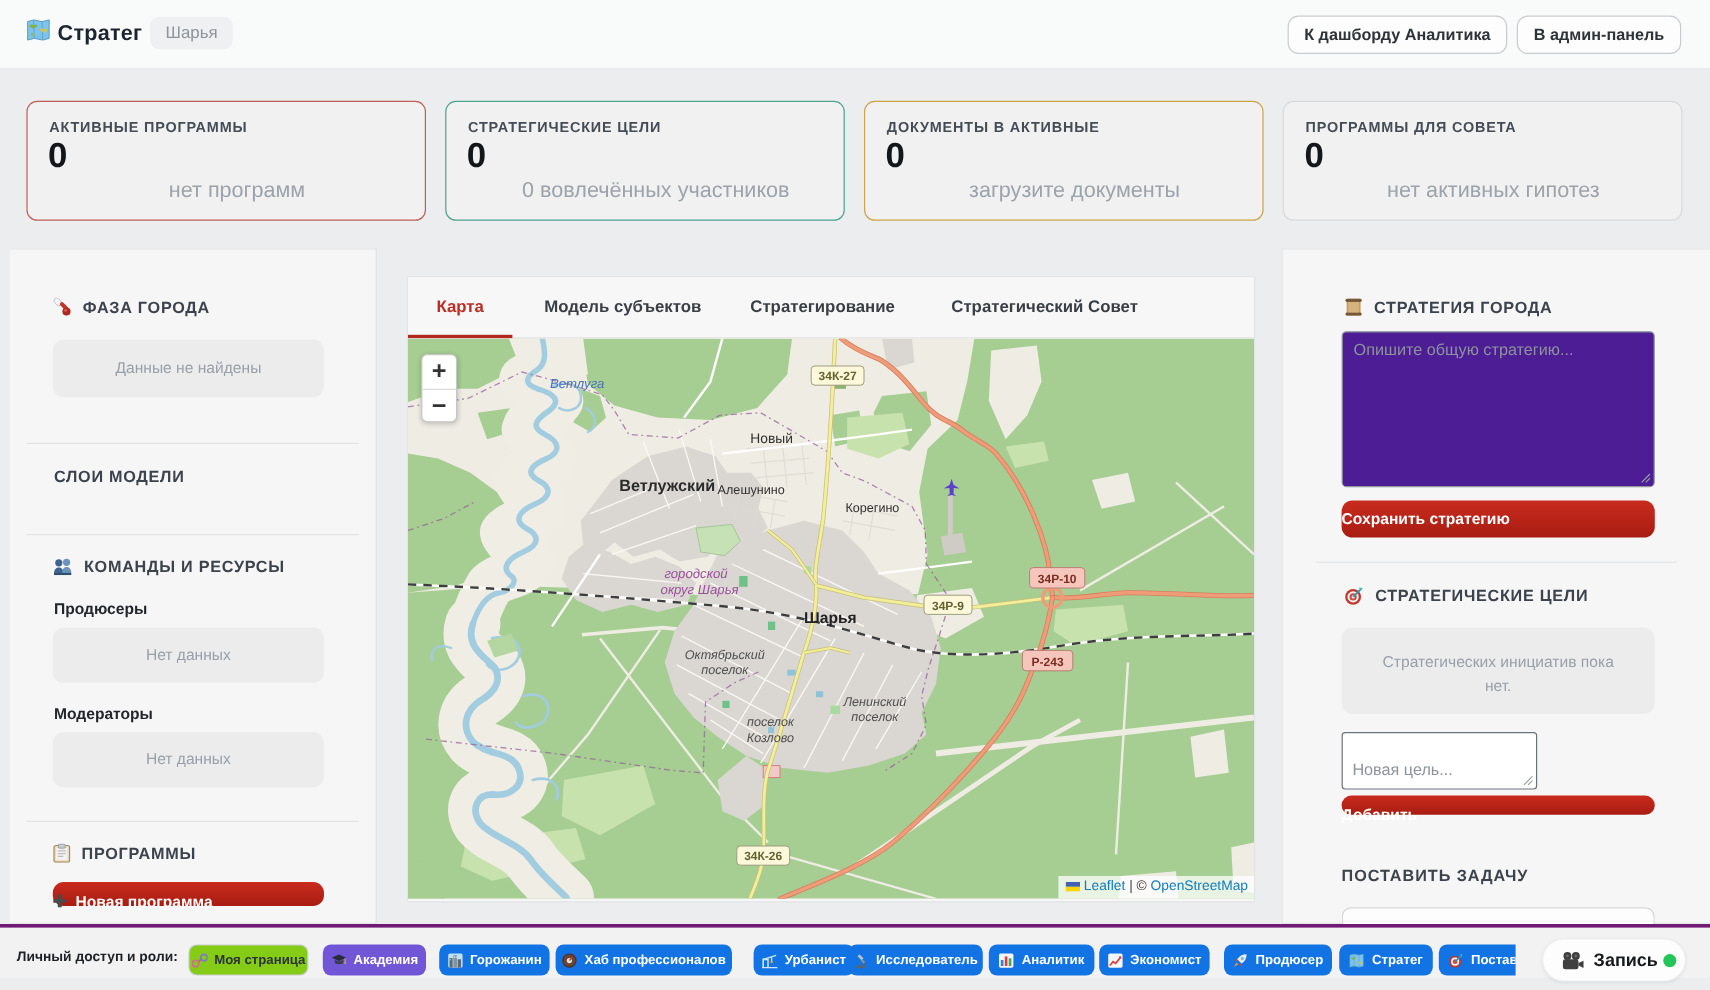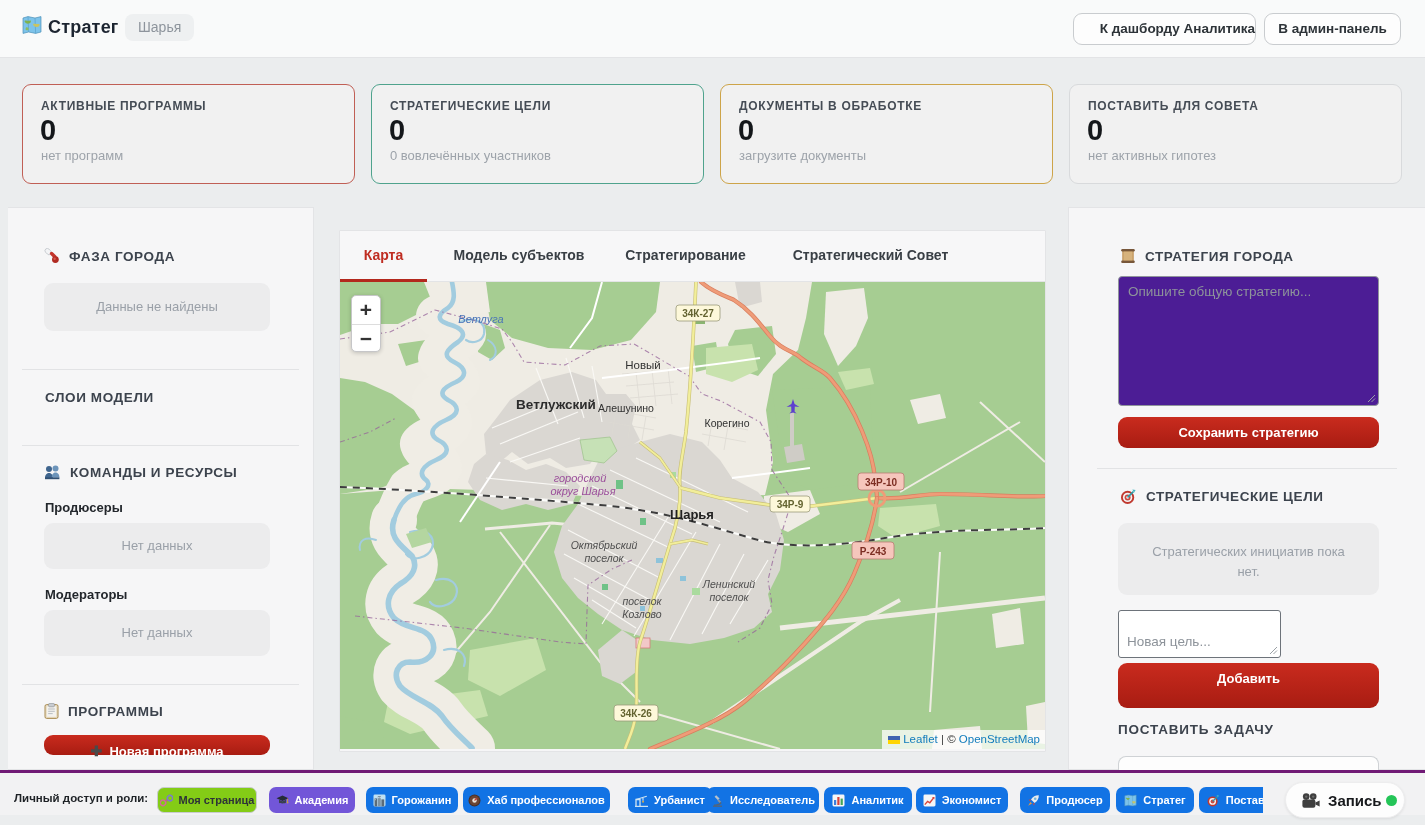--- a/index.html
+++ b/index.html
@@ -9,30 +9,30 @@
 
 #header{position:absolute;left:0;top:0;width:1425px;height:58px;background:#f9fafa;border-bottom:1px solid #e3e4e6;}
 #logo{position:absolute;left:22px;top:15px;width:20px;height:20px;}
 #brand{position:absolute;left:48px;top:17px;font-size:18px;font-weight:bold;color:#1c2430;letter-spacing:.2px;}
 #citybadge{position:absolute;left:125px;top:14px;height:27px;background:#eef0f1;border-radius:8px;color:#8d949c;font-size:14px;line-height:27px;padding:0 13px;}
 .hbtn{position:absolute;top:13px;height:32px;background:#fdfdfd;border:1px solid #c9cccf;border-radius:9px;font-size:13.5px;font-weight:bold;color:#2d3338;line-height:30px;text-align:center;}
 
 .card{position:absolute;top:84px;width:333px;height:100px;background:#f1f1f1;border-radius:9px;}
 .card h3{font-size:12px;font-weight:bold;color:#454c55;letter-spacing:.7px;margin:14px 0 0 18px;}
 .card .num{font-size:29px;font-weight:bold;color:#14171a;margin:2px 0 0 17px;line-height:30px;}
-.card .sub{font-size:13px;color:#9da3aa;margin:3px 0 0 18px;}
+.card .sub{font-size:18px;color:#9da3aa;margin:3px 0 0 18px;text-align:center;}
 
 .panel{position:absolute;background:#f6f6f7;border:1px solid #e3e4e6;}
 #lpanel{left:8px;top:207px;width:306px;height:563px;border-left:none;}
 #cpanel{left:339px;top:230px;width:707px;height:522px;border-radius:1px;}
 #rpanel{left:1068px;top:207px;width:357px;height:563px;border-right:none;}
 .shead{font-size:13.5px;font-weight:bold;color:#3c434d;letter-spacing:.6px;display:flex;align-items:center;gap:9px;}
 .gbox{background:#ececed;border-radius:9px;color:#9aa0a8;font-size:13px;text-align:center;}
 .divider{position:absolute;left:14px;right:14px;height:1px;background:#e2e3e5;}
-.rbtn{position:absolute;background:linear-gradient(#c92b1e,#a81c12);border-radius:9px;color:#fff;font-weight:bold;font-size:13px;text-align:center;}
+.rbtn{position:absolute;background:linear-gradient(#c92b1e,#a81c12);border-radius:9px;color:#fff;font-weight:bold;font-size:13px;}
 label.blb{font-size:13px;font-weight:bold;color:#23272c;}
 
 #tabs{position:absolute;left:0;top:0;width:705px;height:51px;background:#f7f7f8;border-bottom:1px solid #e3e4e6;}
 .tab{position:absolute;top:0;height:51px;line-height:48px;font-size:14px;font-weight:bold;color:#393f45;text-align:center;}
 #tab0{color:#bf2d22;border-bottom:3px solid #b3281d;}
 
 #footer{position:absolute;left:0;top:770px;width:1425px;height:45px;background:#f2f2f3;border-top:3px solid #701a75;}
 #roles{position:absolute;left:0;top:0;width:1263px;height:55px;overflow:hidden;}
 .role{position:absolute;top:14px;display:flex;align-items:center;justify-content:center;gap:6px;height:26px;border-radius:7px;font-size:11px;white-space:nowrap;font-weight:bold;color:#fff;background:#1273e4;}
 .role svg{flex:0 0 auto;}
@@ -50,41 +50,41 @@
 <div id="header">
   <svg id="logo" viewBox="0 0 20 20">
       <path d="M1,3 L6,1.6 L13,3 L19,1.6 L19,17 L13.6,18.4 L6.6,17 L1,18.4 Z" fill="#7dc3ea" stroke="#4e90b8" stroke-width=".7"></path>
       <path d="M6,1.6 L6.6,17 M13,3 L13.6,18.4" stroke="#5ea4cc" stroke-width=".8" fill="none"></path>
       <path d="M2.5,6 C4,4.5 6,6.5 8,5.5 C9.5,5 9,8 7,8.5 C5,9 2.8,8 2.5,6 Z" fill="#7fb24f"></path>
       <path d="M11,9 C13,8 15.5,9.5 17.5,9 C18,11 16,12.5 14,12 C12.5,11.6 11,10.5 11,9 Z" fill="#c9c463"></path>
       <path d="M4,12.5 C5.5,12 7,13 6.5,14.5 C6,15.8 4,15.5 3.5,14.2 Z" fill="#8fbe5e"></path>
     </svg>
   <div id="brand">Стратег</div>
   <div id="citybadge">Шарья</div>
-  <div class="hbtn" style="left:1073px;width:183px;text-align:right;">К дашборду Аналитика</div>
+  <div class="hbtn" style="left:1073px;width:183px;">К дашборду Аналитика</div>
   <div class="hbtn" style="left:1264px;width:137px;">В админ-панель</div>
 </div>
 
 <div class="card" style="left:22px;border:1.5px solid #c05f55;">
   <h3>АКТИВНЫЕ ПРОГРАММЫ</h3>
     <div class="num">0</div>
     <div class="sub">нет программ</div>
 </div>
 <div class="card" style="left:371px;border:1.5px solid #4fa38d;">
   <h3>СТРАТЕГИЧЕСКИЕ ЦЕЛИ</h3>
     <div class="num">0</div>
     <div class="sub">0 вовлечённых участников</div>
 </div>
 <div class="card" style="left:720px;border:1.5px solid #cda449;">
-  <h3>ДОКУМЕНТЫ В ОБРАБОТКЕ</h3>
+  <h3>ДОКУМЕНТЫ В АКТИВНЫЕ</h3>
     <div class="num">0</div>
     <div class="sub">загрузите документы</div>
 </div>
 <div class="card" style="left:1069px;border:1.5px solid #d8dadc;">
-  <h3>ПОСТАВИТЬ ДЛЯ СОВЕТА</h3>
+  <h3>ПРОГРАММЫ ДЛЯ СОВЕТА</h3>
     <div class="num">0</div>
     <div class="sub">нет активных гипотез</div>
 </div>
 
 <div class="panel" id="lpanel">
   <div class="shead" style="position:absolute;left:36px;top:40px;">
     <svg width="16" height="16" viewBox="0 0 16 16">
         <rect x="1" y="1" width="7" height="4.6" rx="2.3" transform="rotate(45 4 3)" fill="#f3f4f6" stroke="#b9bec4" stroke-width=".7"></rect>
         <rect x="5.2" y="5.2" width="8" height="3.4" rx="1.7" transform="rotate(45 9 7)" fill="#c4352c"></rect>
         <circle cx="11.4" cy="11.6" r="3.4" fill="#b02a22"></circle>
@@ -334,21 +334,21 @@
         <path d="M7.6,9.4 L13.4,3.6" stroke="#2f9aa6" stroke-width="1.6"></path>
         <path d="M12.4,1.6 L15.6,2 L14,4.8 Z" fill="#43b6c0"></path>
       </svg>
     СТРАТЕГИЧЕСКИЕ ЦЕЛИ</div>
   <div class="gbox" style="position:absolute;left:49px;top:315px;width:261px;height:72px;padding-top:19px;line-height:20px;">Стратегических инициатив пока<br>нет.</div>
   <div style="position:absolute;left:49px;top:402px;width:163px;height:42px;background:#fff;border:1px solid #6d737a;border-radius:3px;padding:23px 8px;font-size:13.5px;color:#8d939a;">Новая цель...
     <svg width="9" height="9" viewBox="0 0 9 9" style="position:absolute;right:2px;bottom:2px;">
         <path d="M8,1 L1,8 M8,4.5 L4.5,8" stroke="#9aa0a5" stroke-width="1"></path>
       </svg>
   </div>
-  <div class="rbtn" style="left:49px;top:455px;width:261px;height:45px;line-height:32px;">Добавить</div>
+  <div class="rbtn" style="left:49px;top:455px;width:261px;height:16px;line-height:32px;">Добавить</div>
   <div class="shead" style="position:absolute;left:49px;top:514px;letter-spacing:.8px;">ПОСТАВИТЬ ЗАДАЧУ</div>
   <div style="position:absolute;left:49px;top:548px;width:261px;height:15px;background:#fdfdfd;border:1px solid #cfd2d5;border-radius:8px 8px 0 0;border-bottom:none;"></div>
 </div>
 
 <div id="footer">
   <div style="position:absolute;left:14px;top:19px;font-size:11.5px;font-weight:bold;color:#1d2125;">Личный доступ и роли:</div>
   <div class="role" style="left:157px;width:100px;background:#84cc16;border:1px solid #c9cccf;color:#2d3338;">
     <svg width="13" height="13" viewBox="0 0 13 13">
         <path d="M5.2,7.8 L7.8,5.2" stroke="#c25a8a" stroke-width="1.4"></path>
         <rect x="0.8" y="6" width="5.4" height="5.4" rx="2.7" transform="rotate(-45 3.5 9.5)" fill="none" stroke="#d4689b" stroke-width="1.5"></rect>

